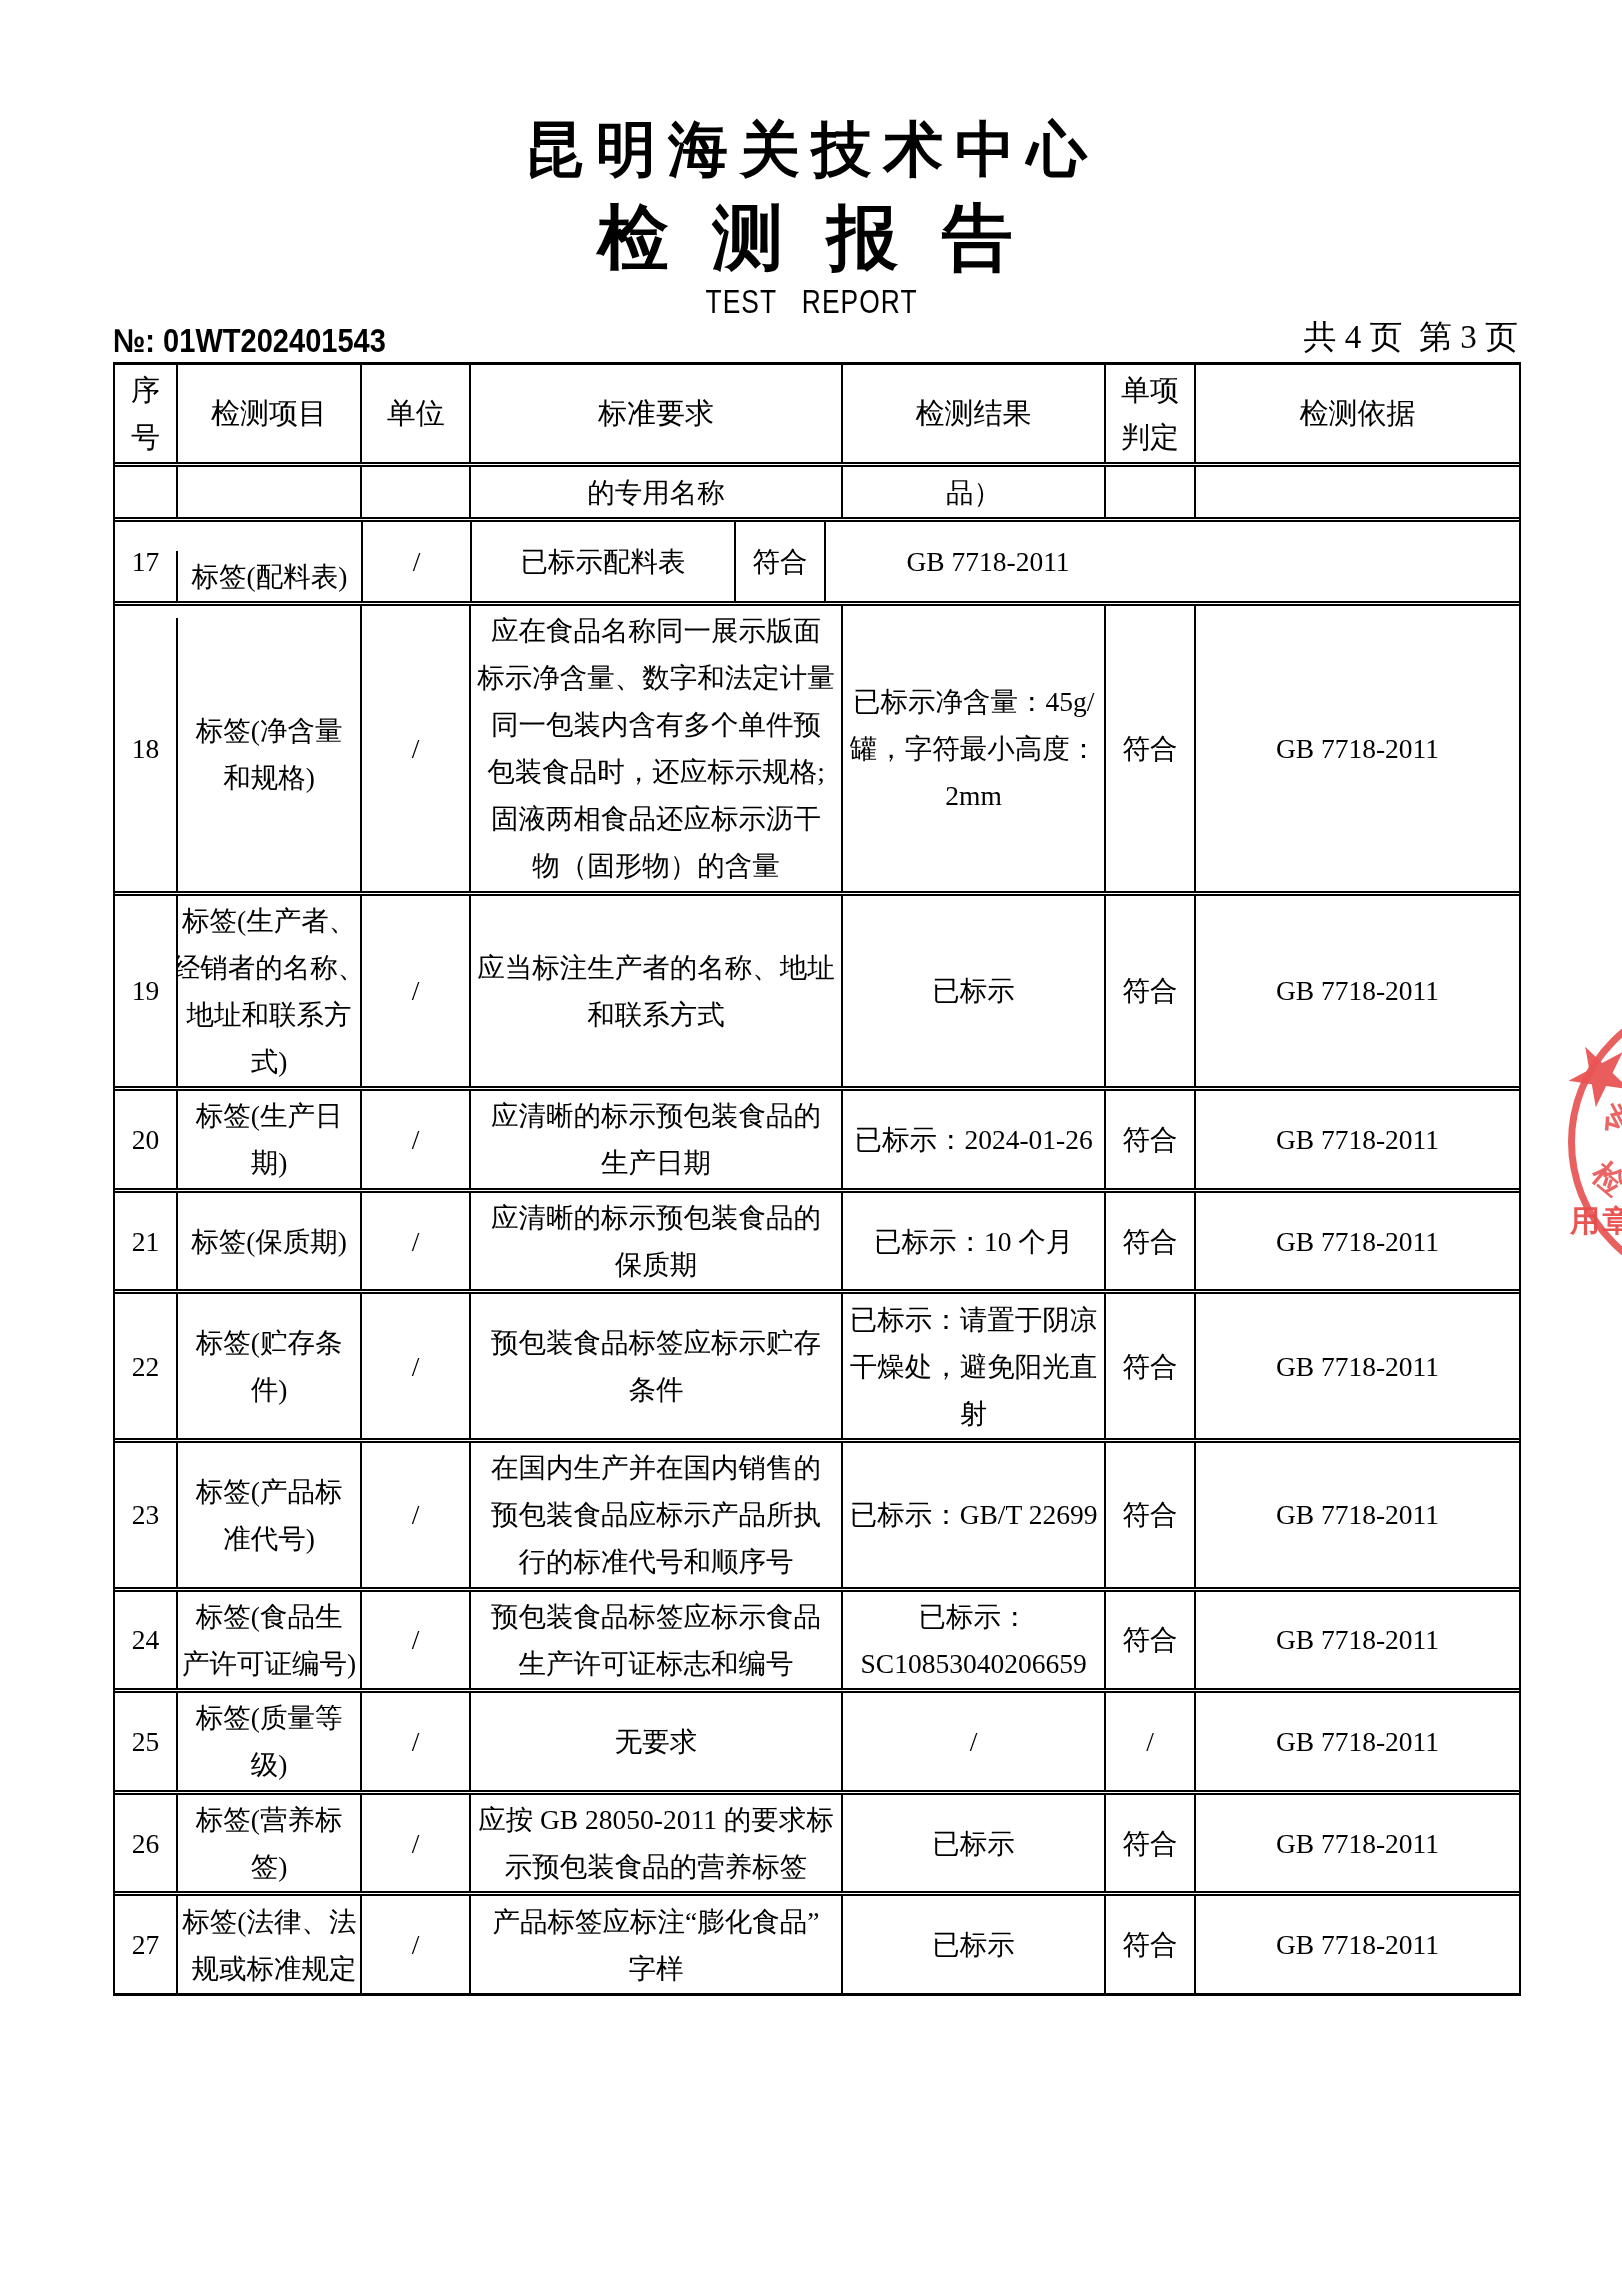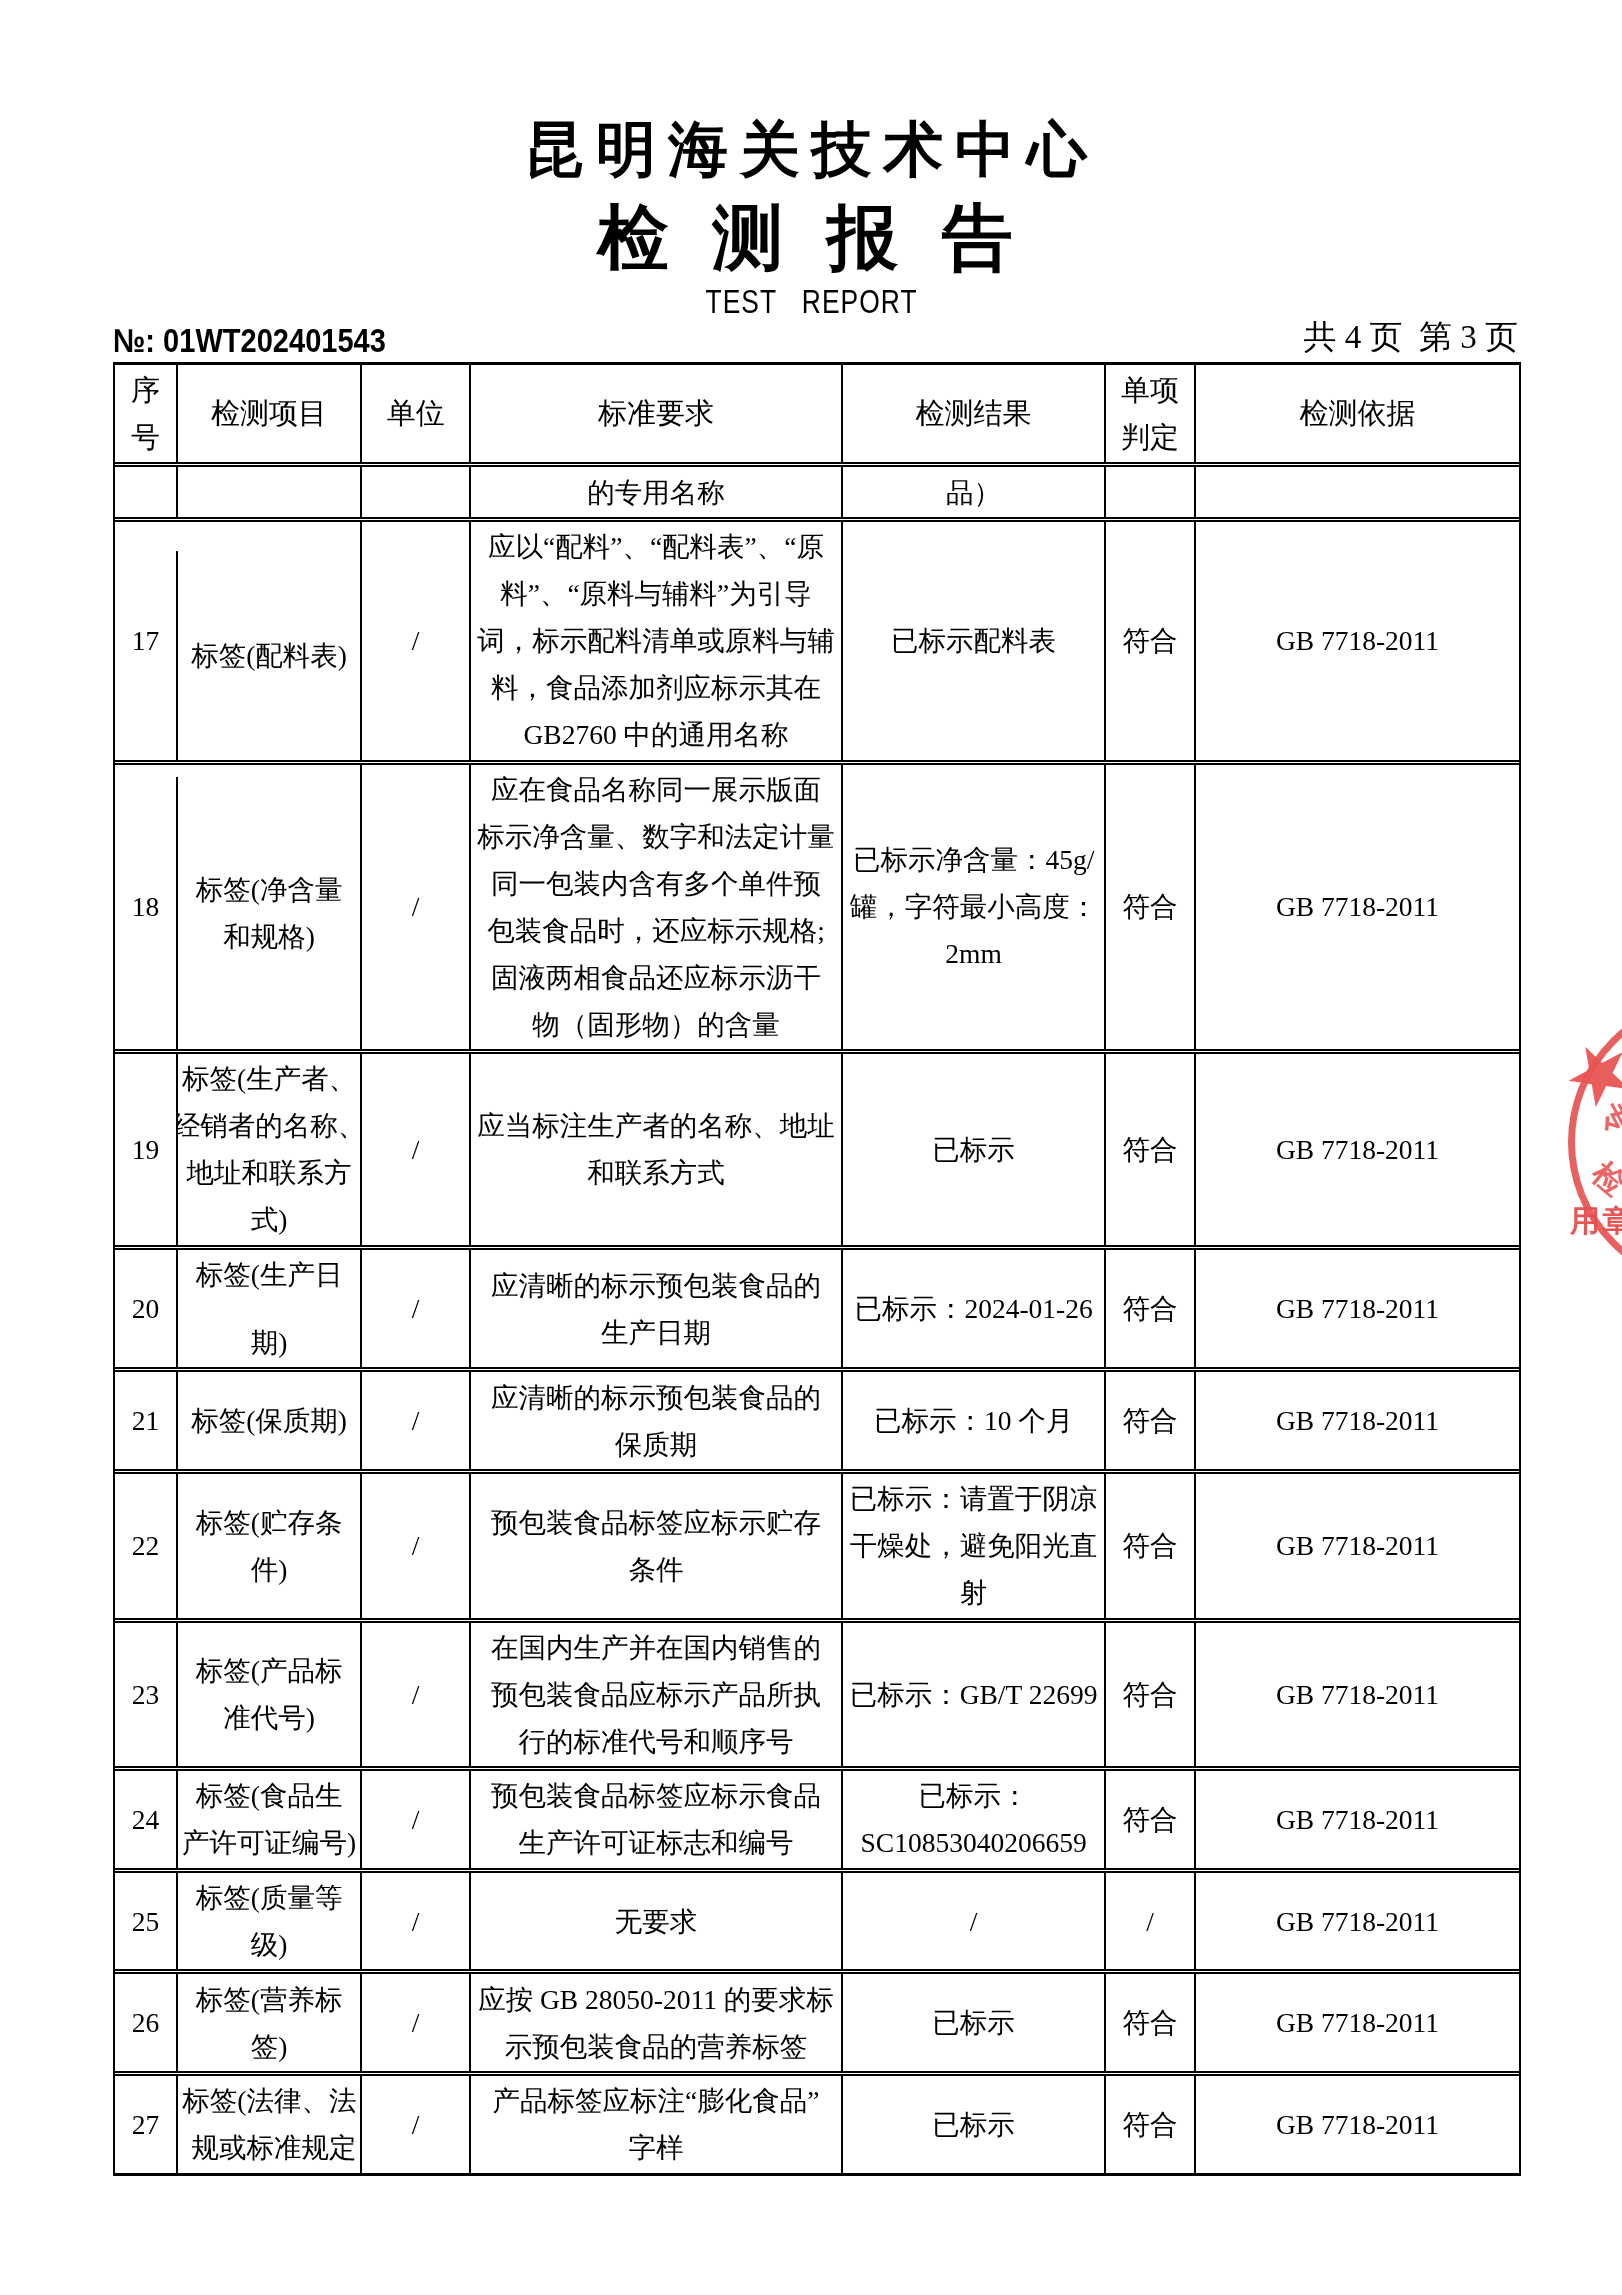--- a/index.html
+++ b/index.html
@@ -150,27 +150,20 @@
         <div class="trow">
           <div class="tcell" style="width: 61px;">
             <div class="line">17</div>
           </div>
           <div class="tcell" style="width: 185px; margin-top: 29px;">
             <div class="line">标签(配料表)</div>
           </div>
           <div class="tcell" style="width: 109px;">
             <div class="line">/</div>
           </div>
-          <div class="tcell" style="width: 373px;">
-            <div class="line">应以“配料”、“配料表”、“原</div>
-            <div class="line">料”、“原料与辅料”为引导</div>
-            <div class="line">词，标示配料清单或原料与辅</div>
-            <div class="line">料，食品添加剂应标示其在</div>
-            <div class="line">GB2760 中的通用名称</div>
-          </div>
           <div class="tcell" style="width: 264px;">
             <div class="line">已标示配料表</div>
           </div>
           <div class="tcell" style="width: 90px;">
             <div class="line">符合</div>
           </div>
           <div class="tcell" style="width: 326px;">
             <div class="line">GB 7718-2011</div>
           </div>
         </div>
@@ -229,21 +222,21 @@
             <div class="line">符合</div>
           </div>
           <div class="tcell" style="width: 326px;">
             <div class="line">GB 7718-2011</div>
           </div>
         </div>
         <div class="trow">
           <div class="tcell" style="width: 61px;">
             <div class="line">20</div>
           </div>
-          <div class="tcell" style="width: 185px; gap: 21px;">
+          <div class="tcell" style="width: 185px;">
             <div class="line">标签(生产日</div>
             <div class="line">期)</div>
           </div>
           <div class="tcell" style="width: 109px;">
             <div class="line">/</div>
           </div>
           <div class="tcell" style="width: 373px;">
             <div class="line">应清晰的标示预包装食品的</div>
             <div class="line">生产日期</div>
           </div>

